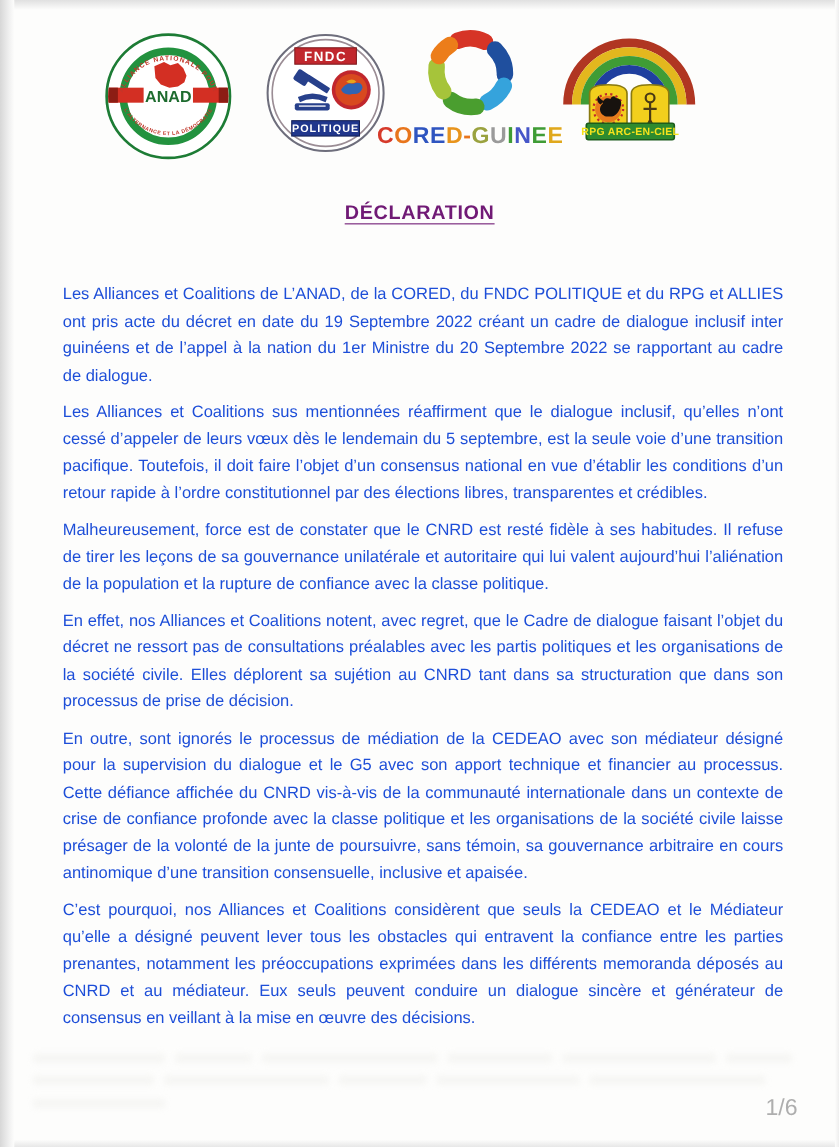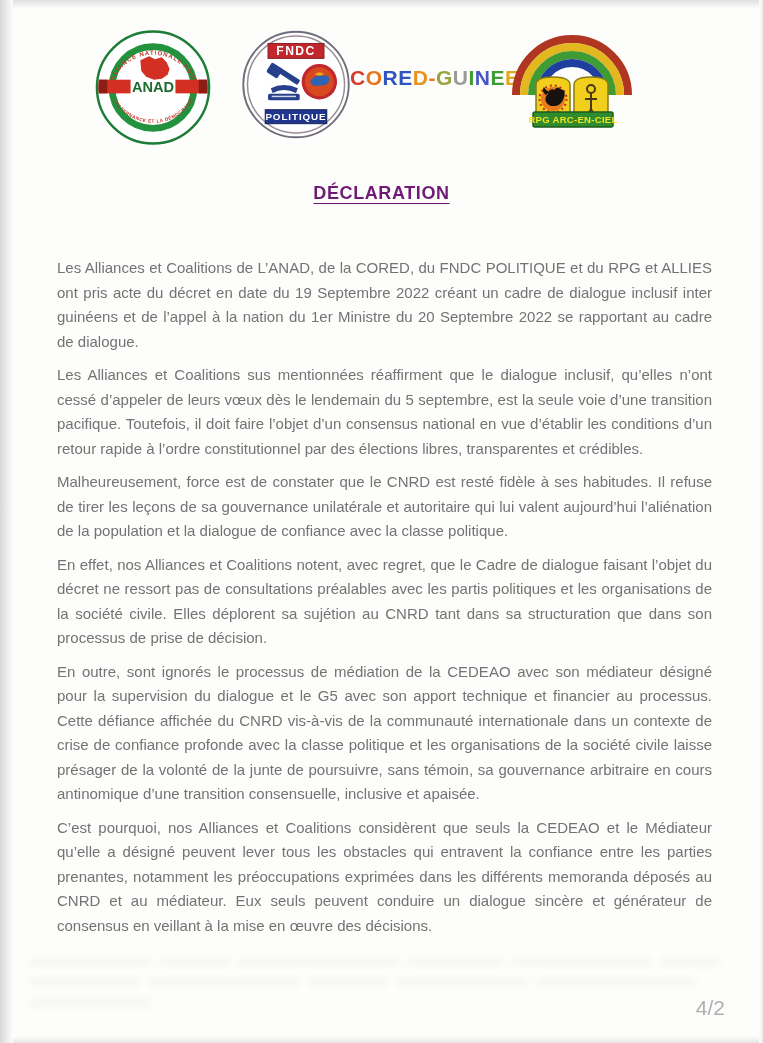--- a/index.html
+++ b/index.html
@@ -18,32 +18,32 @@
   .edge-right{position:absolute;right:0;top:0;bottom:0;width:4px;
     background:linear-gradient(to left,#ededed,#fdfdfc);z-index:4;}
 
   .logo{position:absolute;}
   .logo svg{display:block;}
   #logo-anad{left:93px;top:29px;width:120px;height:117px;}
   #logo-fndc{left:240px;top:26px;width:112px;height:117px;}
   #logo-cored{left:350px;top:18px;width:155px;height:122px;}
   #logo-rpg{left:505px;top:33px;width:134px;height:108px;}
 
-  .cored-wrap{display:flex;align-items:center;}
+  .cored-wrap{display:flex;flex-direction:column;align-items:center;}
   .cored-text{font-weight:bold;font-size:21px;letter-spacing:.5px;margin-top:-2px;
     font-family:"Liberation Sans",sans-serif;white-space:nowrap;}
 
   .doc-title{
     position:absolute;left:0;right:0;top:183px;text-align:center;
     font-size:18px;font-weight:bold;letter-spacing:.6px;color:#701a75;
     text-decoration:underline;text-underline-offset:4px;
   }
   .doc-body{
     position:absolute;left:57px;width:655px;top:256px;
-    font-size:15px;line-height:24.5px;color:#737373;
+    font-size:15px;line-height:24.5px;color:#1d4ed8;
     text-align:justify;
   }
   .doc-body p{margin:0 0 9px 0;}
   .page-number{
     position:absolute;right:38px;top:996px;
     font-size:21px;color:#aeaeae;
   }
   
   .bleed{position:absolute;left:30px;right:30px;top:958px;height:52px;
     display:flex;flex-wrap:wrap;gap:9px;filter:blur(3px);opacity:.55;z-index:0;}
@@ -154,34 +154,34 @@
     <rect x="28" y="79" width="80" height="15" fill="#2e8b2e" stroke="#1c5c1c" stroke-width="1.5" rx="2"></rect>
     <text x="68" y="90" text-anchor="middle" font-size="9.5" font-weight="bold" fill="#f5e21c" font-family="Liberation Sans, sans-serif" letter-spacing=".3">RPG ARC-EN-CIEL</text>
   </svg>
 </div>
 
 <div class="doc-title">DÉCLARATION</div>
 
 <div class="doc-body">
   <p>Les Alliances et Coalitions de L’ANAD, de la CORED, du FNDC  POLITIQUE et du RPG et ALLIES ont pris acte du décret en date du 19 Septembre 2022 créant un cadre de dialogue inclusif inter guinéens et de l’appel à la nation du 1er Ministre du 20 Septembre 2022 se rapportant au cadre de dialogue.</p>
   <p>Les Alliances et Coalitions sus mentionnées réaffirment que le dialogue inclusif, qu’elles n’ont cessé d’appeler de leurs vœux dès le lendemain du 5 septembre, est la seule voie d’une transition pacifique. Toutefois, il doit faire l’objet d’un consensus national en vue d’établir les conditions d’un retour rapide à l’ordre constitutionnel par des élections libres, transparentes et crédibles.</p>
-  <p>Malheureusement, force est de constater que le CNRD est resté fidèle à ses habitudes. Il refuse de tirer les leçons de sa gouvernance unilatérale et autoritaire qui lui valent aujourd’hui l’aliénation de la population et la dialogue de confiance avec la classe politique.</p>
+  <p>Malheureusement, force est de constater que le CNRD est resté fidèle à ses habitudes. Il refuse de tirer les leçons de sa gouvernance unilatérale et autoritaire qui lui valent aujourd’hui l’aliénation de la population et la rupture de confiance avec la classe politique.</p>
   <p>En effet, nos Alliances et Coalitions notent, avec regret, que le Cadre de dialogue faisant l’objet du décret ne ressort pas de consultations préalables avec les partis politiques et les organisations de la société civile. Elles déplorent sa sujétion au CNRD tant dans sa structuration que dans son processus de prise de décision.</p>
   <p>En outre, sont ignorés le processus de médiation de la CEDEAO avec son médiateur désigné pour la supervision du dialogue et le G5 avec son apport technique et financier au processus. Cette défiance affichée du CNRD vis-à-vis de la communauté internationale dans un contexte de crise de confiance profonde avec la classe politique et les organisations de la société civile laisse présager de la volonté de la junte de poursuivre, sans témoin, sa gouvernance arbitraire en cours antinomique d’une transition consensuelle, inclusive et apaisée.</p>
   <p>C’est pourquoi, nos Alliances et Coalitions considèrent que seuls la CEDEAO et le Médiateur qu’elle a désigné peuvent lever tous les obstacles qui entravent la confiance entre les parties prenantes, notamment les préoccupations exprimées dans les différents memoranda déposés au CNRD et au médiateur. Eux seuls peuvent conduire un dialogue sincère et générateur de consensus en veillant à la mise en œuvre des décisions.</p>
 </div>
 
 <div class="bleed">
   <span class="b1"></span>
     <span class="b2"></span>
     <span class="b3"></span>
     <span class="b4"></span>
   <span class="b5"></span>
     <span class="b6"></span>
     <span class="b7"></span>
     <span class="b8"></span>
   <span class="b9"></span>
     <span class="b10"></span>
     <span class="b3"></span>
     <span class="b1"></span>
 </div>
 
-<div class="page-number">4/2</div>
+<div class="page-number">1/6</div>
 
 </body></html>

